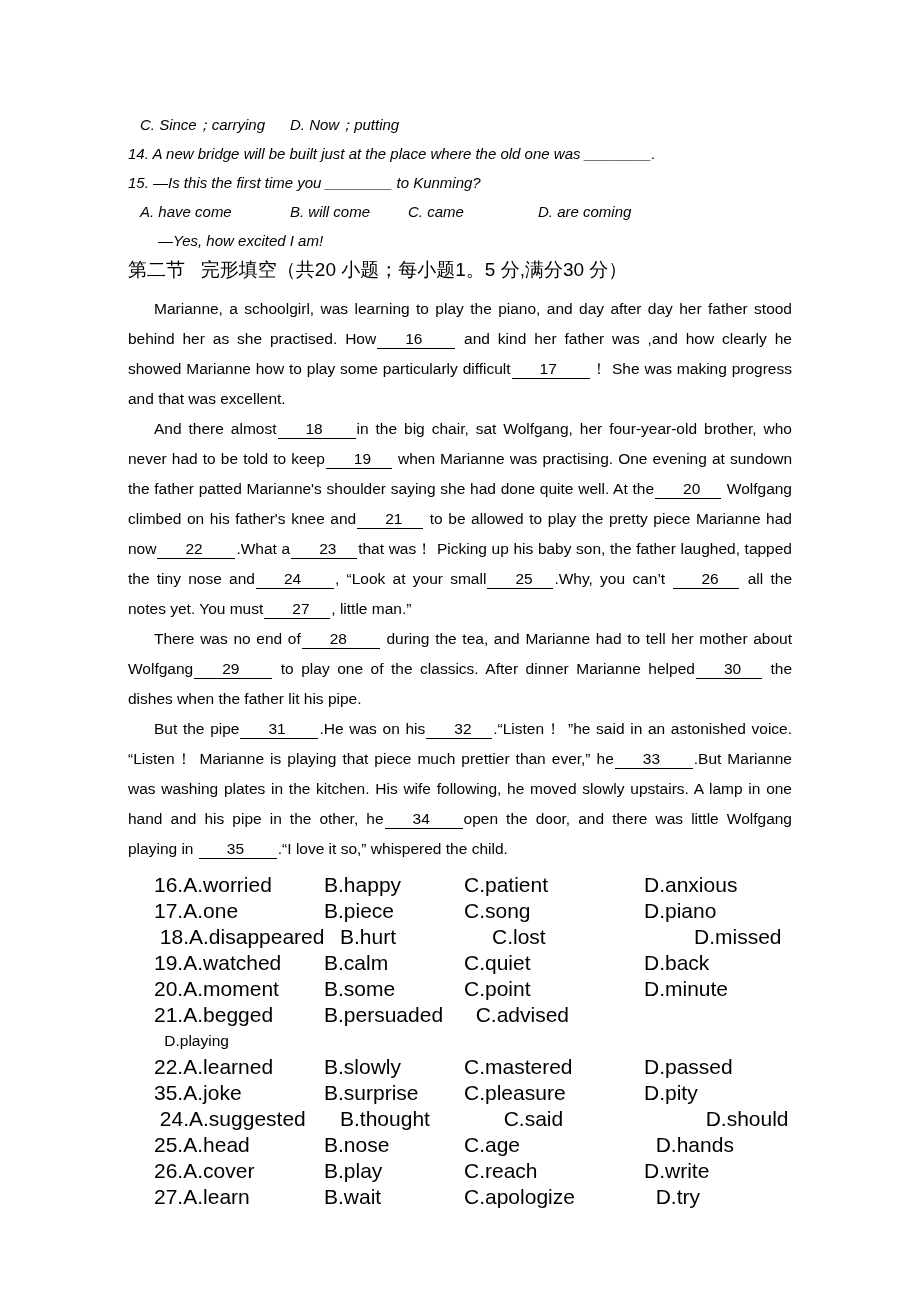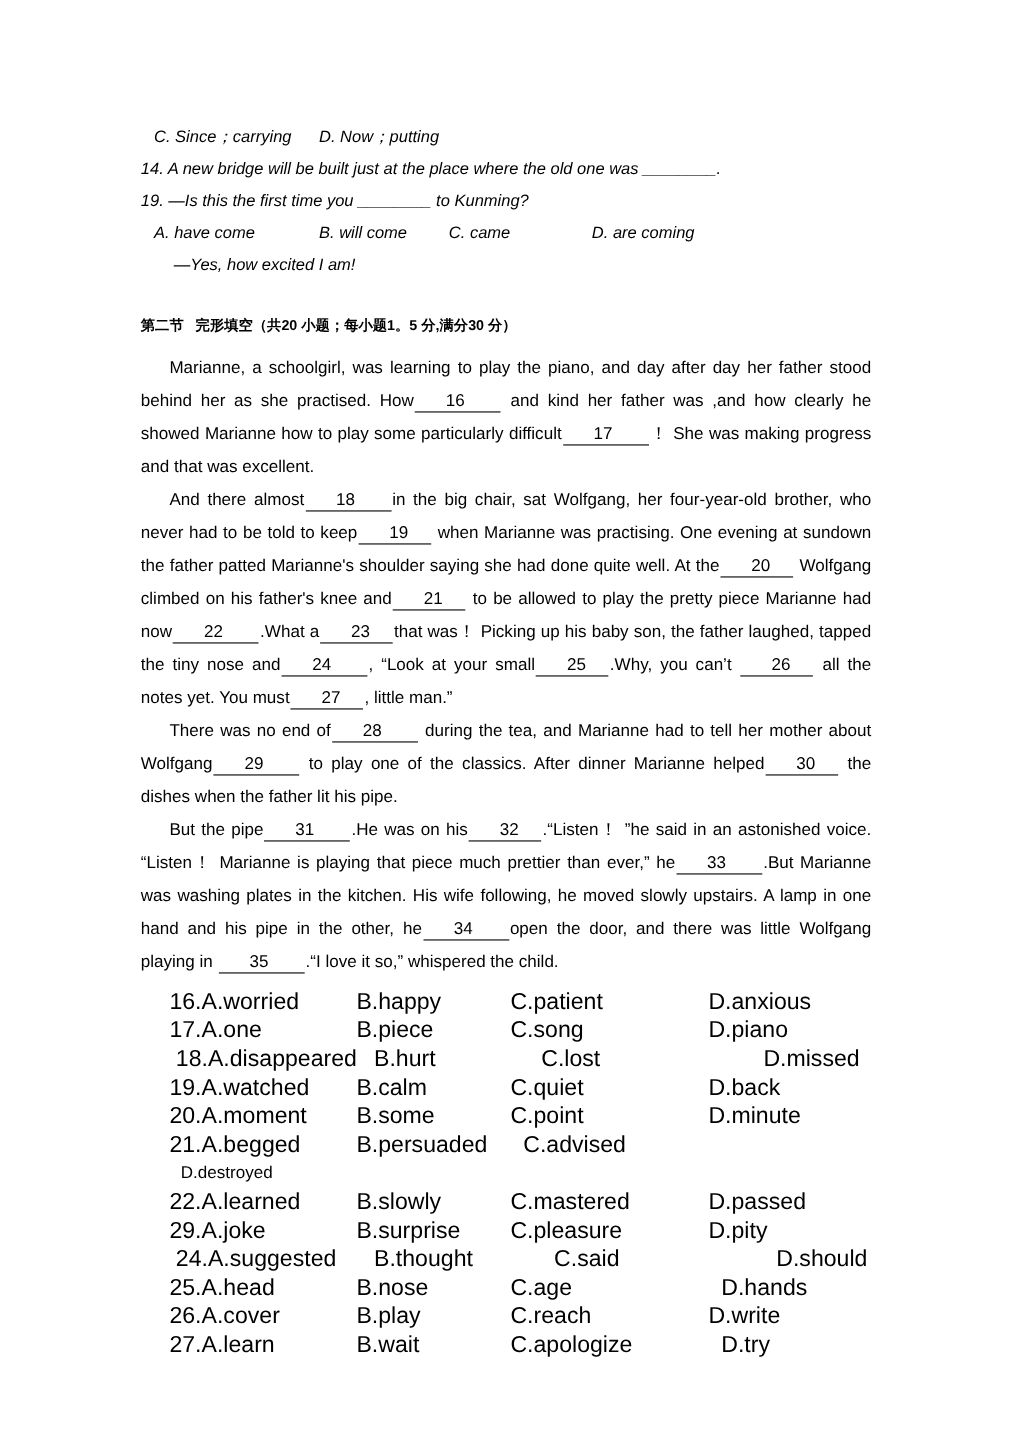--- a/index.html
+++ b/index.html
@@ -40,24 +40,23 @@
     display: inline-block;
   }
 
   
   .w-col-a { width: 150px; }
   .w-col-b { width: 118px; }
   .w-col-c { width: 130px; }
 
   
   .section-head {
-    font-size: 13px;
-    font-weight: bold;
+    font-size: 19px;
+    font-weight: normal;
     line-height: 29px;
-    margin-top: 26px;
     white-space: pre;
   }
 
   
   .passage {
     margin-top: 10px;
   }
   .para {
     font-size: 15.5px;
     line-height: 30px;
@@ -111,44 +110,44 @@
 </style>
 </head>
 <body>
 
 <div class="page">
   <div class="content">
 
     <div id="mc-block">
         <div class="mc-line indent-sm"><span class="opt w-col-a">C. Since；carrying</span><span class="opt ">D. Now；putting</span></div>
         <div class="mc-line">14. A new bridge will be built just at the place where the old one was ________.</div>
-        <div class="mc-line">19. —Is this the first time you ________ to Kunming?</div>
+        <div class="mc-line">15. —Is this the first time you ________ to Kunming?</div>
         <div class="mc-line indent-sm"><span class="opt w-col-a">A. have come</span><span class="opt w-col-b">B. will come</span><span class="opt w-col-c">C. came</span><span class="opt ">D. are coming</span></div>
         <div class="mc-line indent-md">—Yes, how excited I am!</div>
       </div>
 
     <div class="section-head">第二节   完形填空（共20 小题；每小题1。5 分,满分30 分）</div>
 
     <div class="passage" id="passage-block">
         <p class="para"><span>Marianne, a schoolgirl, was learning to play the piano, and day after day her father stood behind her as she practised. How</span><span class="blank w-wide">16</span><span> and kind her father was ,and how clearly he showed Marianne how to play some particularly difficult</span><span class="blank w-wide">17</span><span>！ She was making progress and that was excellent.</span></p>
         <p class="para"><span>And there almost</span><span class="blank w-wide">18</span><span>in the big chair, sat Wolfgang, her four-year-old brother, who never had to be told to keep</span><span class="blank w-mid">19</span><span> when Marianne was practising. One evening at sundown the father patted Marianne's shoulder saying she had done quite well. At the</span><span class="blank w-mid">20</span><span> Wolfgang climbed on his father's knee and</span><span class="blank w-mid">21</span><span> to be allowed to play the pretty piece Marianne had now</span><span class="blank w-wide">22</span><span>.What a</span><span class="blank w-mid">23</span><span>that was！  Picking up his baby son, the father laughed, tapped the tiny nose and</span><span class="blank w-wide">24</span><span>, “Look at your small</span><span class="blank w-mid">25</span><span>.Why, you can’t </span><span class="blank w-mid">26</span><span> all the notes yet. You must</span><span class="blank w-mid">27</span><span>, little man.”</span></p>
         <p class="para"><span>There was no end of</span><span class="blank w-wide">28</span><span> during the tea, and Marianne had to tell her mother about Wolfgang</span><span class="blank w-wide">29</span><span> to play one of the classics. After dinner Marianne helped</span><span class="blank w-mid">30</span><span> the dishes when the father lit his pipe.</span></p>
         <p class="para"><span>But the pipe</span><span class="blank w-wide">31</span><span>.He was on his</span><span class="blank w-mid">32</span><span>.“Listen！ ”he said in an astonished voice. “Listen！ Marianne is playing that piece much prettier than ever,” he</span><span class="blank w-wide">33</span><span>.But Marianne was washing plates in the kitchen. His wife following, he moved slowly upstairs. A lamp in one hand and his pipe in the other, he</span><span class="blank w-wide">34</span><span>open the door, and there was little Wolfgang playing in </span><span class="blank w-wide">35</span><span>.“I love it so,” whispered the child.</span></p>
       </div>
 
     <div class="answers" id="answers-block">
         <div class="ans-row"><span class="cell c-a">16.A.worried</span><span class="cell c-b">B.happy</span><span class="cell c-c">C.patient</span><span class="cell ">D.anxious</span></div>
         <div class="ans-row"><span class="cell c-a">17.A.one</span><span class="cell c-b">B.piece</span><span class="cell c-c">C.song</span><span class="cell ">D.piano</span></div>
         <div class="ans-row shift"><span class="cell c-a"> 18.A.disappeared</span><span class="cell c-b">B.hurt</span><span class="cell c-c">C.lost</span><span class="cell ">D.missed</span></div>
         <div class="ans-row"><span class="cell c-a">19.A.watched</span><span class="cell c-b">B.calm</span><span class="cell c-c">C.quiet</span><span class="cell ">D.back</span></div>
         <div class="ans-row"><span class="cell c-a">20.A.moment</span><span class="cell c-b">B.some</span><span class="cell c-c">C.point</span><span class="cell ">D.minute</span></div>
         <div class="ans-row"><span class="cell c-a">21.A.begged</span><span class="cell c-b">B.persuaded</span><span class="cell c-c">  C.advised</span></div>
-        <div class="ans-cont"> D.destroyed</div>
+        <div class="ans-cont"> D.playing</div>
         <div class="ans-row"><span class="cell c-a">22.A.learned</span><span class="cell c-b">B.slowly</span><span class="cell c-c">C.mastered</span><span class="cell ">D.passed</span></div>
-        <div class="ans-row"><span class="cell c-a">29.A.joke</span><span class="cell c-b">B.surprise</span><span class="cell c-c">C.pleasure</span><span class="cell ">D.pity</span></div>
+        <div class="ans-row"><span class="cell c-a">35.A.joke</span><span class="cell c-b">B.surprise</span><span class="cell c-c">C.pleasure</span><span class="cell ">D.pity</span></div>
         <div class="ans-row shift"><span class="cell c-a"> 24.A.suggested</span><span class="cell c-b">B.thought</span><span class="cell c-c">  C.said</span><span class="cell ">  D.should</span></div>
         <div class="ans-row"><span class="cell c-a">25.A.head</span><span class="cell c-b">B.nose</span><span class="cell c-c">C.age</span><span class="cell ">  D.hands</span></div>
         <div class="ans-row"><span class="cell c-a">26.A.cover</span><span class="cell c-b">B.play</span><span class="cell c-c">C.reach</span><span class="cell ">D.write</span></div>
         <div class="ans-row"><span class="cell c-a">27.A.learn</span><span class="cell c-b">B.wait</span><span class="cell c-c">C.apologize</span><span class="cell ">  D.try</span></div>
       </div>
 
   </div>
 </div>
 
 </body></html>

